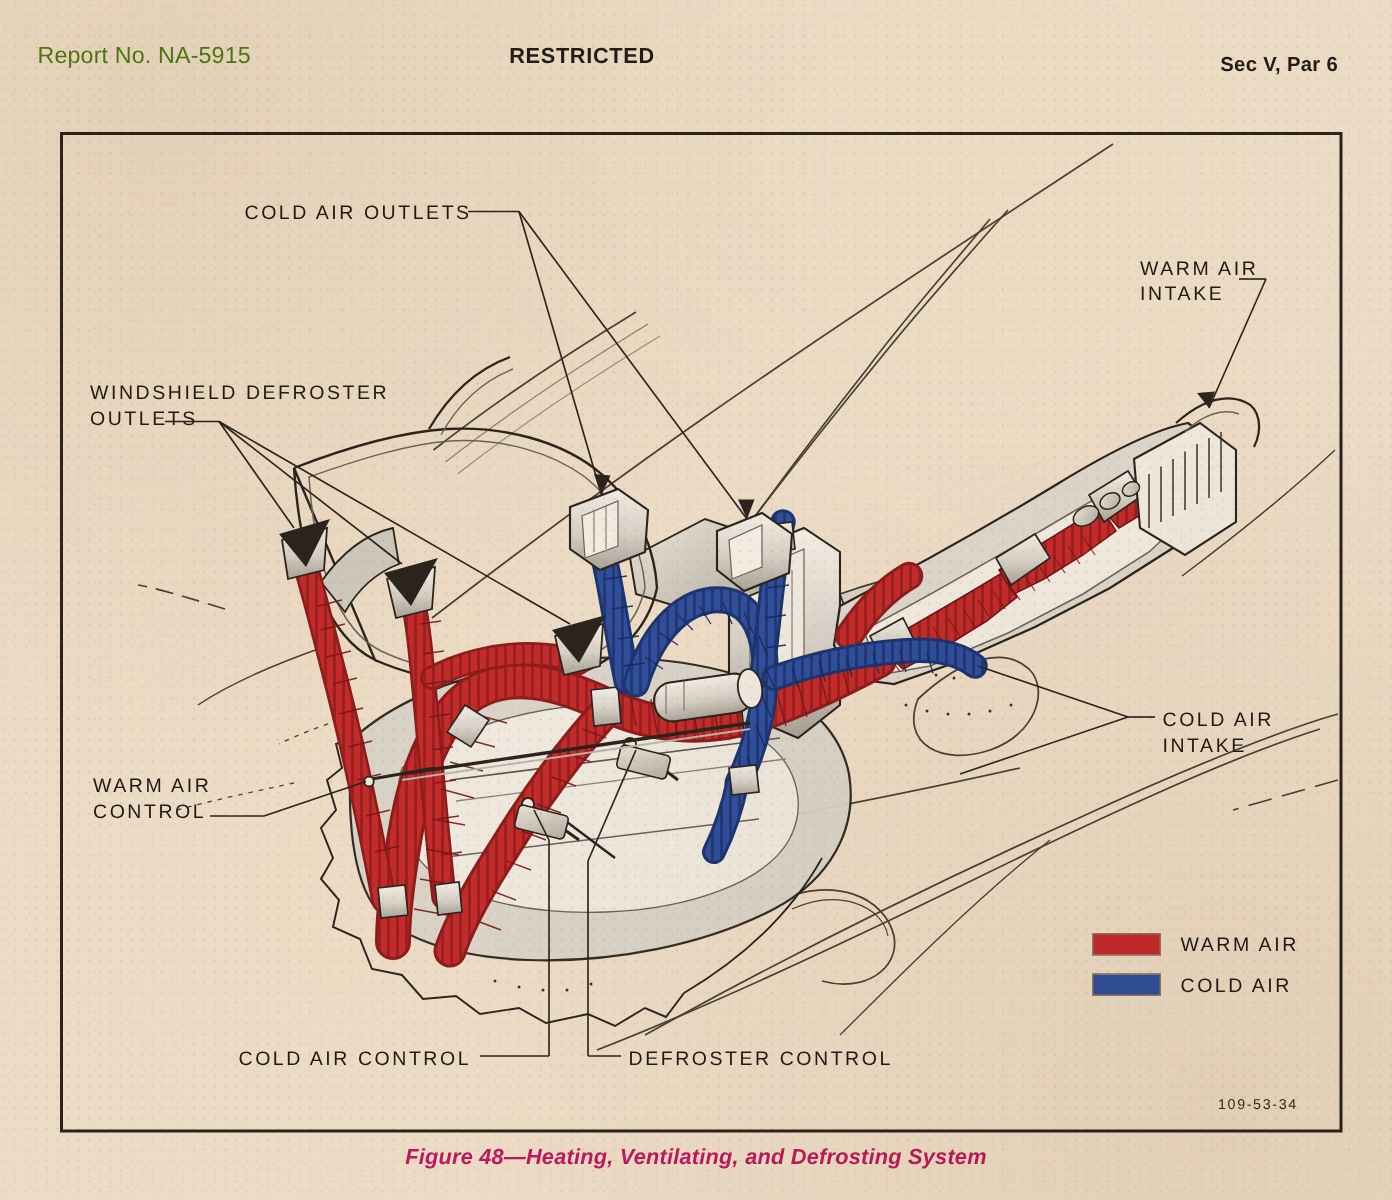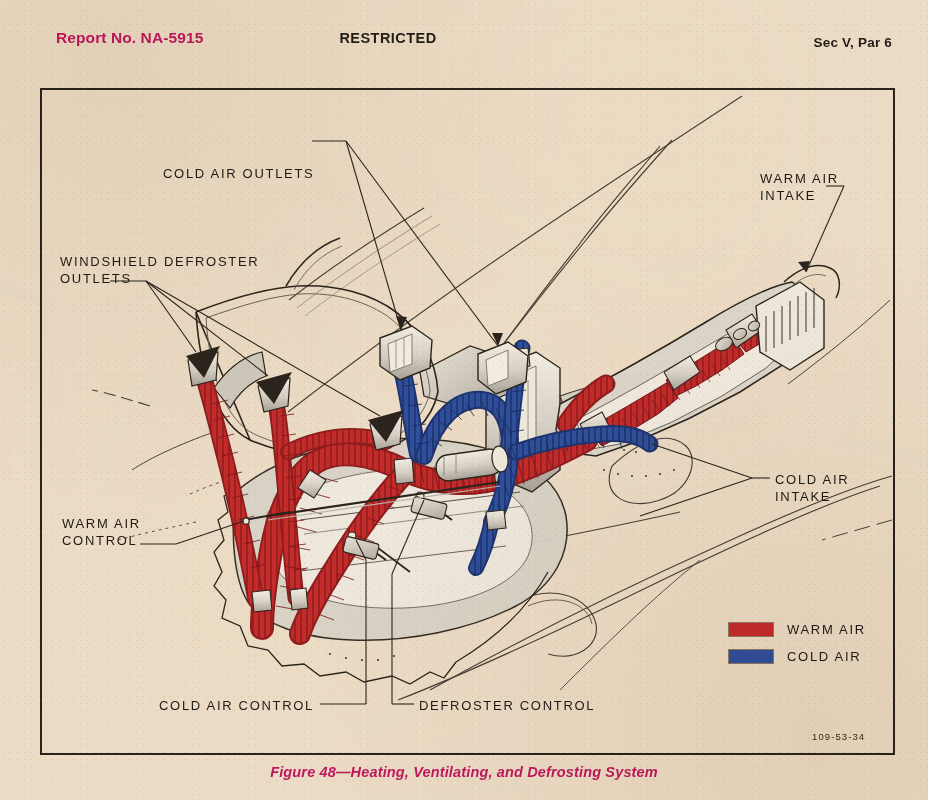--- a/index.html
+++ b/index.html
@@ -25,22 +25,22 @@
     position:absolute;inset:0;pointer-events:none;z-index:41;opacity:.30;
     background-image:
       radial-gradient(rgba(120,95,65,.55) .6px, transparent .7px),
       radial-gradient(rgba(140,112,78,.38) .5px, transparent .6px);
     background-size:7px 7px, 11px 13px;
     background-position:0 0, 3px 5px;
   }
   
   .hdr{position:absolute;top:0;left:0;width:928px;height:88px;z-index:20;}
   .hdr-left{
-    position:absolute;left:56px;top:29px;
-    font-size:15.5px;font-weight:bold;color:#be185d;
+    position:absolute;left:25px;top:29px;
+    font-size:15.5px;font-weight:normal;color:#4d7c0f;
     letter-spacing:.1px;
   }
   .hdr-center{
     position:absolute;left:0;top:30px;width:776px;text-align:center;
     font-size:14.5px;font-weight:bold;color:#221c16;letter-spacing:.45px;
   }
   .hdr-right{
     position:absolute;right:36px;top:26px;text-align:right;color:#221c16;
   }
   .hdr-right .l1{font-size:15px;font-weight:bold;letter-spacing:.25px;}
@@ -428,21 +428,21 @@
 </svg>
 
 <div class="hdr">
   <div class="hdr-left">Report No. NA-5915</div>
   <div class="hdr-center">RESTRICTED</div>
   <div class="hdr-right">
     <div class="l2">Sec V, Par 6</div>
   </div>
 </div>
 
-<div class="lbl" style="left:163px;top:133px;margin-top:32px;">COLD AIR OUTLETS</div>
+<div class="lbl" style="left:163px;top:133px;">COLD AIR OUTLETS</div>
 
 <div class="lbl" style="left:60px;top:253px;">WINDSHIELD DEFROSTER
 OUTLETS</div>
 
 <div class="lbl" style="left:760px;top:170px;">WARM AIR
 INTAKE</div>
 
 <div class="lbl" style="left:775px;top:471px;">COLD AIR
 INTAKE</div>
 

